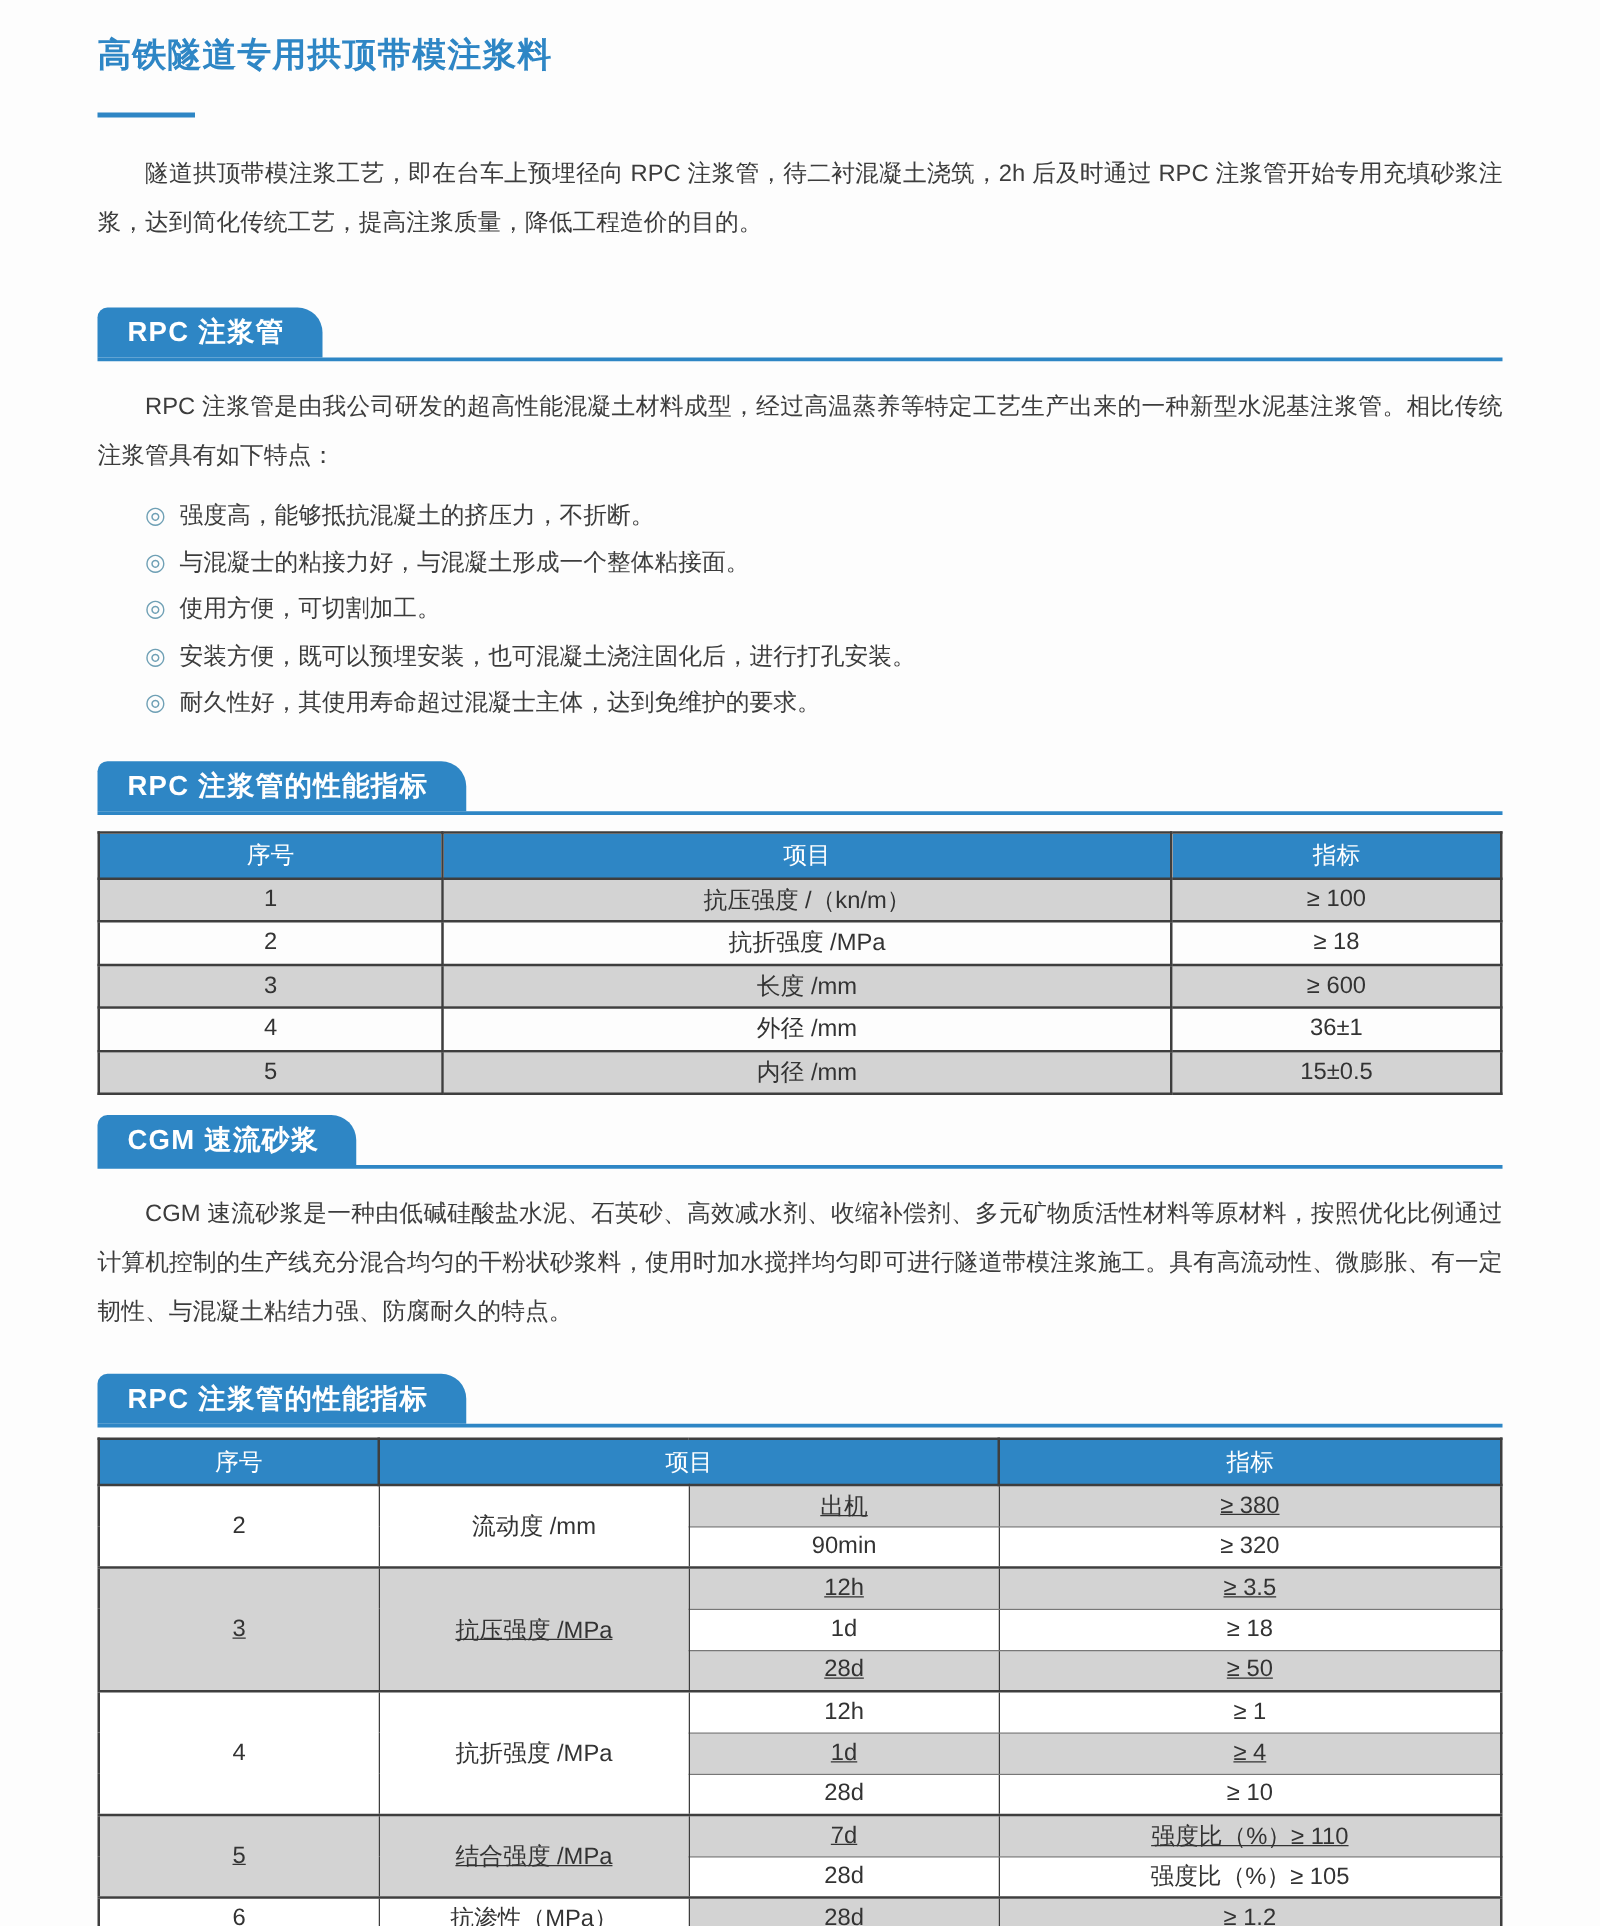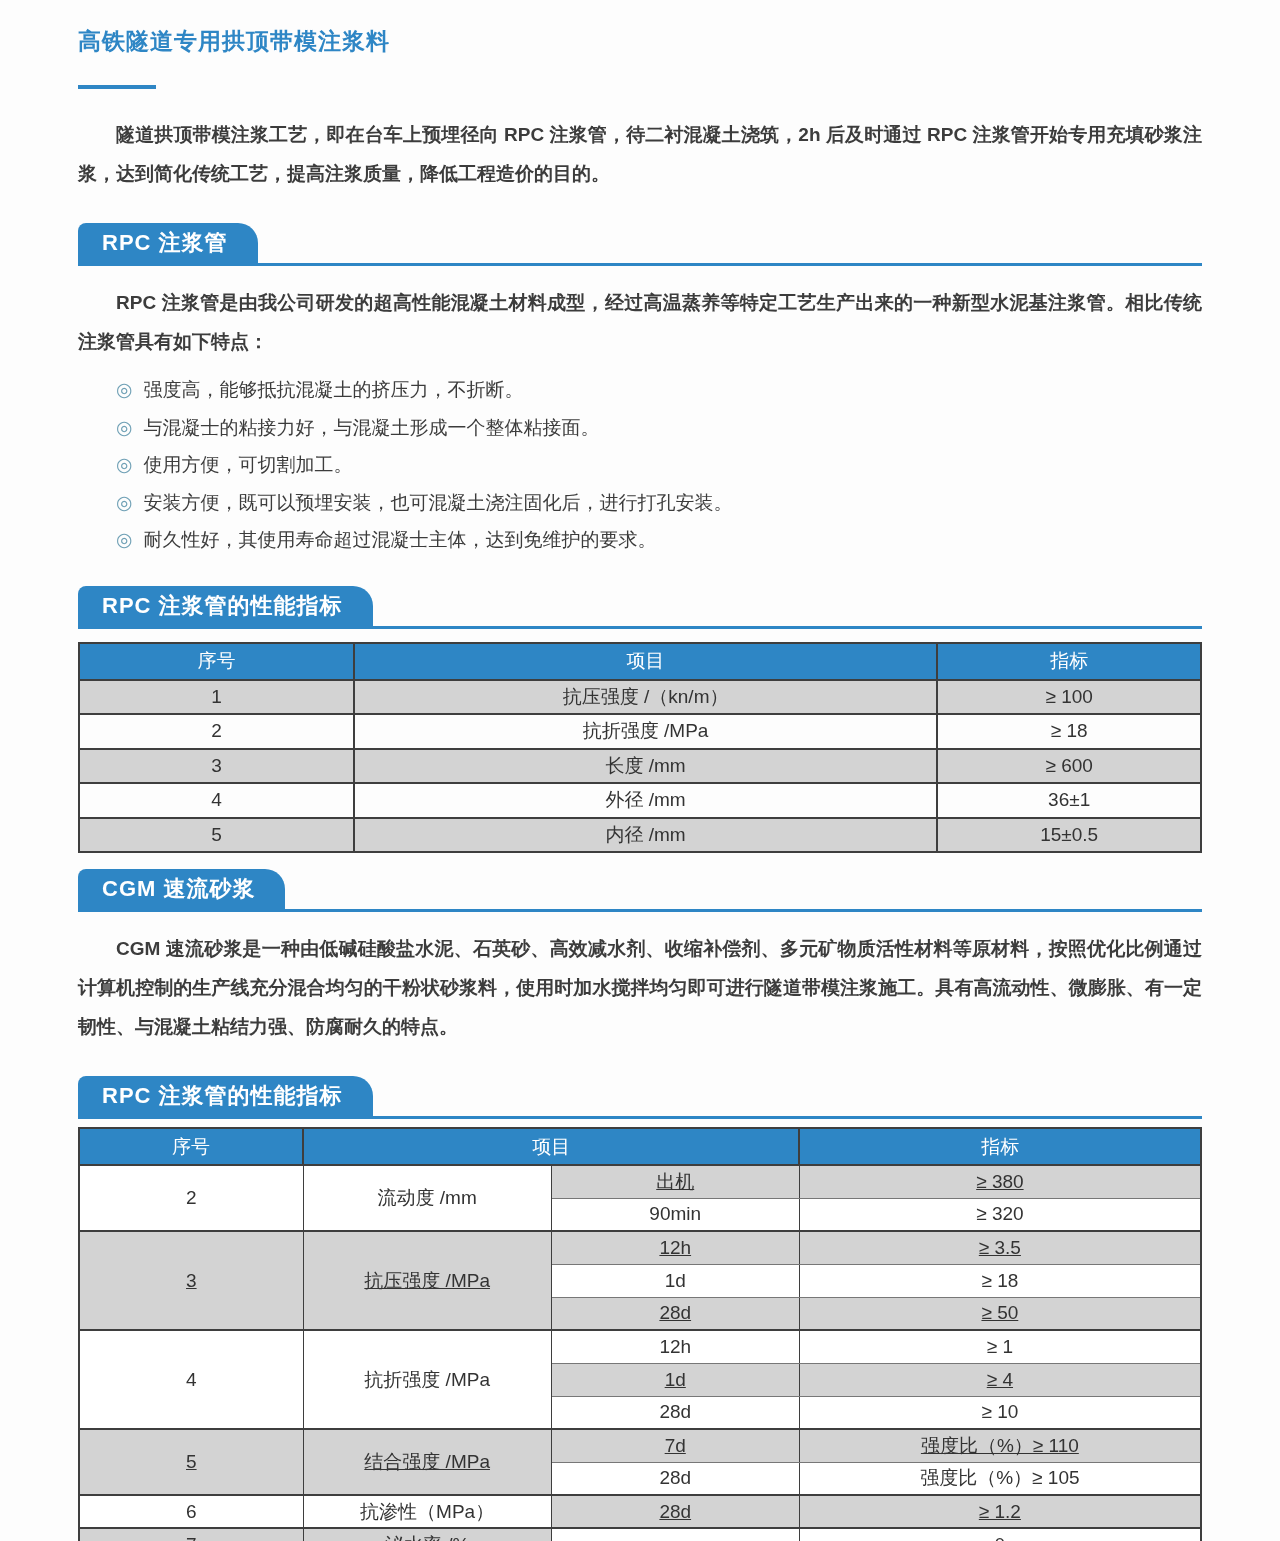--- a/index.html
+++ b/index.html
@@ -18,57 +18,57 @@
   .page{
     position:relative;
     width:1280px;height:1541px;
     background:#fdfdfd;
     overflow:hidden;
     padding:26px 78px 0 78px;
   }
   .content{width:1124px;}
 
   h1.title{
-    font-size:23px;
+    font-size:27px;
     font-weight:bold;
     color:var(--accent);
     letter-spacing:1px;
   }
   .title-underline{
     width:78px;height:4px;
     background:var(--accent);
     margin-top:28px;
   }
 
   p.para{
     font-size:19px;
     line-height:39px;
     text-align:justify;
     color:var(--text);
   }
-  p.indent{text-indent:2em;font-weight:bold;}
+  p.indent{text-indent:2em;}
   .intro{margin-top:26px;}
 
   .banner-row{
     border-bottom:3px solid var(--accent);
     line-height:0;
   }
   .banner{
     display:inline-block;
     background:var(--accent);
     color:#ffffff;
     font-size:22px;
     font-weight:bold;
     line-height:40px;
     height:40px;
     padding:0 30px 0 24px;
     border-radius:8px 20px 0 0;
     letter-spacing:1px;
   }
-  .banner-1{margin-top:30px;}
+  .banner-1{margin-top:48px;}
   .banner-2{margin-top:27px;}
   .banner-3{margin-top:16px;}
   .banner-4{margin-top:30px;}
 
   .sec-para{margin-top:17px;}
 
   .bullets{margin-top:10px;}
   .bullet-row{
     display:flex;
     align-items:baseline;

